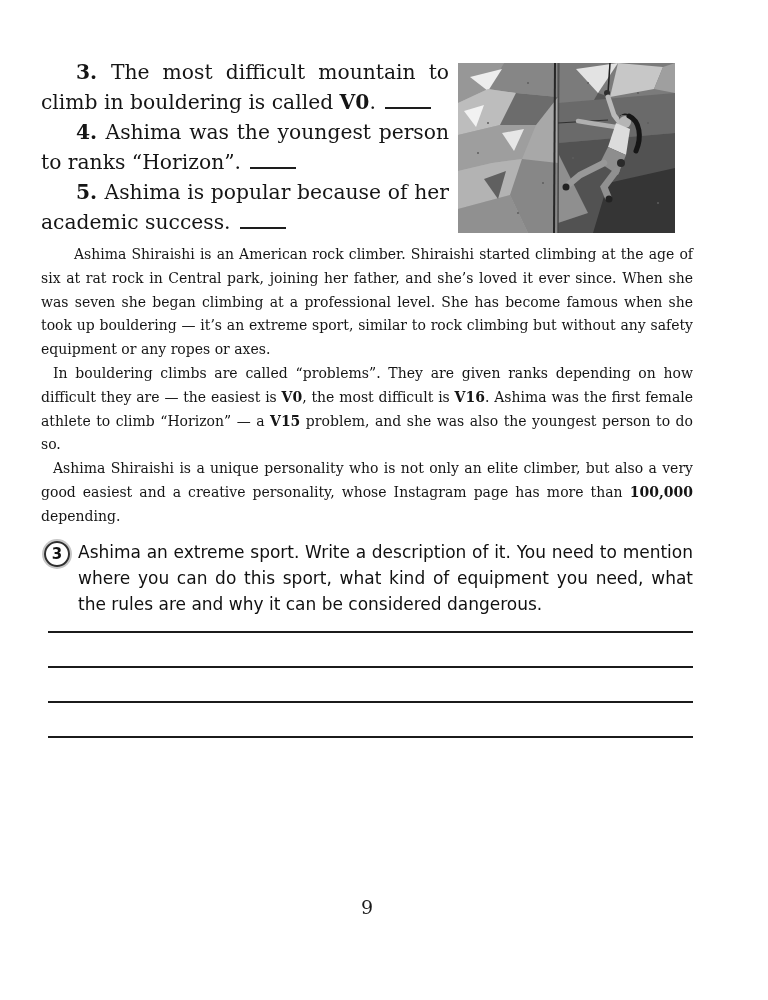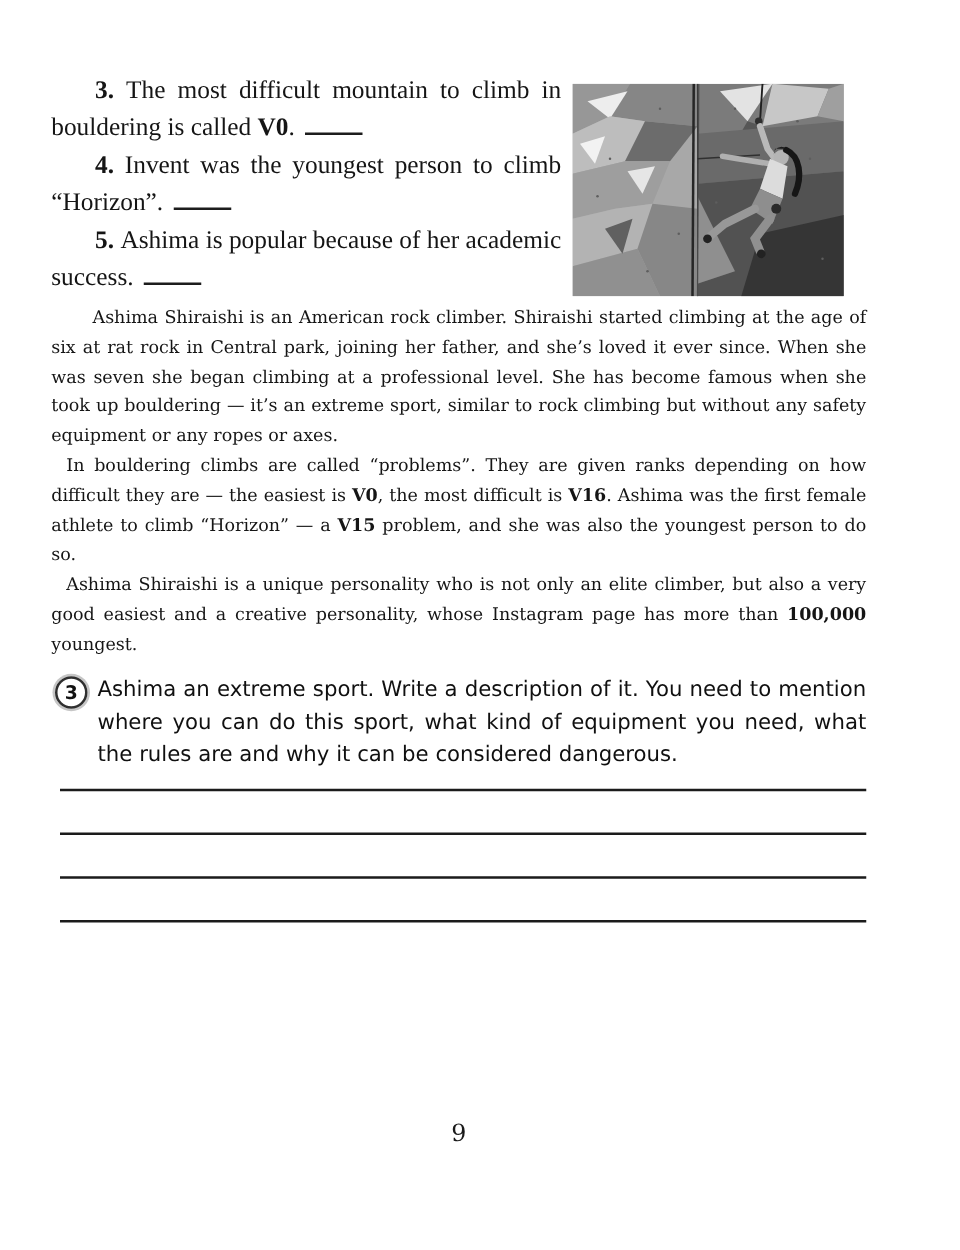--- a/index.html
+++ b/index.html
@@ -6,21 +6,21 @@
   .page {
     position:relative;
     width:768px; height:1000px;
     background:#ffffff;
     font-family:"DejaVu Serif", serif;
     color:#151515;
     box-sizing:border-box;
     padding:56px 75px 0 41px;
     overflow:hidden;
   }
-  .top-row { display:flex; align-items:flex-end; min-height:181px;font-family:Liberation Serif, serif; }
+  .top-row { display:flex; align-items:center; min-height:181px; }
   .statements { width:408px; flex:none; }
   .statement {
     margin:0;
     font-size:20.3px; line-height:30px;
     text-align:justify; text-indent:35px;
   }
   .b { font-weight:bold; }
   .blank {
     display:inline-block; width:46px; height:2px;
     border-bottom:2px solid #1d1d1d; margin-left:3px;
@@ -61,21 +61,21 @@
   }
 </style>
 </head>
 <body>
 
 <div class="page">
 
   <div class="top-row">
     <div class="statements">
       <p class="statement"><span class="b">3. </span><span>The most difficult mountain to climb in bouldering is called </span><span class="b">V0</span><span>. </span><span class="blank"></span></p>
-      <p class="statement"><span class="b">4. </span><span>Invent was the youngest person to climb “Horizon”. </span><span class="blank"></span></p>
+      <p class="statement"><span class="b">4. </span><span>Ashima was the youngest person to ranks “Horizon”. </span><span class="blank"></span></p>
       <p class="statement"><span class="b">5. </span><span>Ashima is popular because of her academic success. </span><span class="blank"></span></p>
     </div>
 
     <figure class="photo" style="margin-top:2px;" aria-label="Black-and-white photograph of a young female climber with a ponytail bouldering on an angular faceted indoor climbing wall">
       <svg viewBox="0 0 217 170" xmlns="http://www.w3.org/2000/svg">
 
         <rect x="0" y="0" width="100" height="170" fill="#a8a8a8"></rect>
         <polygon points="0,0 46,0 30,26 0,40" fill="#979797"></polygon>
         <polygon points="46,0 100,0 100,34 58,30 30,26" fill="#868686"></polygon>
         <polygon points="12,14 44,6 30,28" fill="#ededed"></polygon>
@@ -131,21 +131,21 @@
             <circle cx="30" cy="60" r="1"></circle>
           <circle cx="180" cy="30" r="1"></circle>
         </g>
       </svg>
     </figure>
   </div>
 
   <div class="passage">
     <p class="para indent-lg"><span>Ashima Shiraishi is an American rock climber. Shiraishi started climbing at the age of six at rat rock in Central park, joining her father, and she’s loved it ever since. When she was seven she began climbing at a professional level. She has become famous when she took up bouldering — it’s an extreme sport, similar to rock climbing but without any safety equipment or any ropes or axes.</span></p>
     <p class="para indent-sm"><span>In bouldering climbs are called “problems”. They are given ranks depending on how difficult they are — the easiest is </span><span class="b">V0</span><span>, the most difficult is </span><span class="b">V16</span><span>. Ashima was the first female athlete to climb “Horizon” — a </span><span class="b">V15</span><span> problem, and she was also the youngest person to do so.</span></p>
-    <p class="para indent-sm"><span>Ashima Shiraishi is a unique personality who is not only an elite climber, but also a very good easiest and a creative personality, whose Instagram page has more than </span><span class="b">100,000</span><span> youngest.</span></p>
+    <p class="para indent-sm"><span>Ashima Shiraishi is a unique personality who is not only an elite climber, but also a very good easiest and a creative personality, whose Instagram page has more than </span><span class="b">100,000</span><span> depending.</span></p>
   </div>
 
   <div class="task">
     <span class="badge">3</span>
     <p class="task-text">Ashima an extreme sport. Write a description of it. You need to mention where you can do this sport, what kind of equipment you need, what the rules are and why it can be considered dangerous.</p>
   </div>
 
   <div class="lines">
     <div class="wline"></div>
     <div class="wline"></div>

